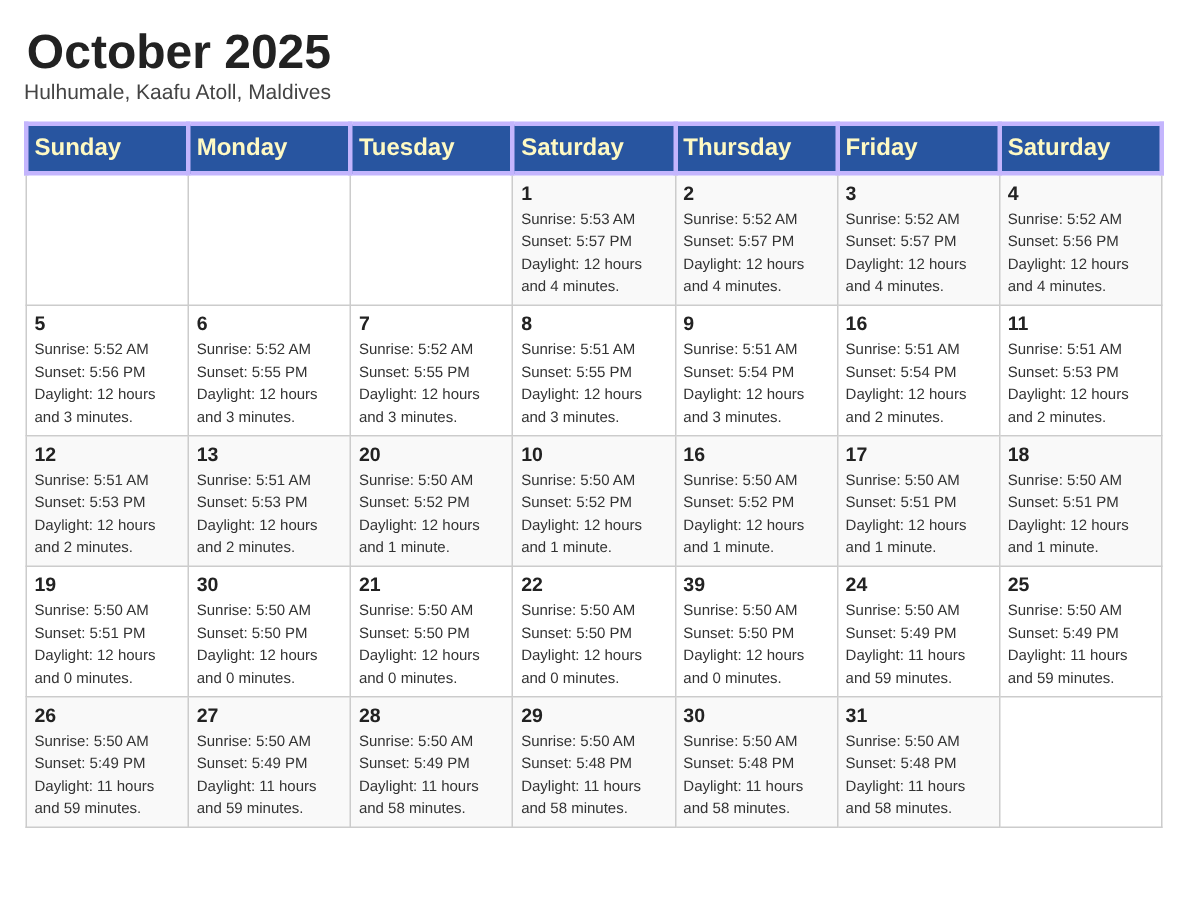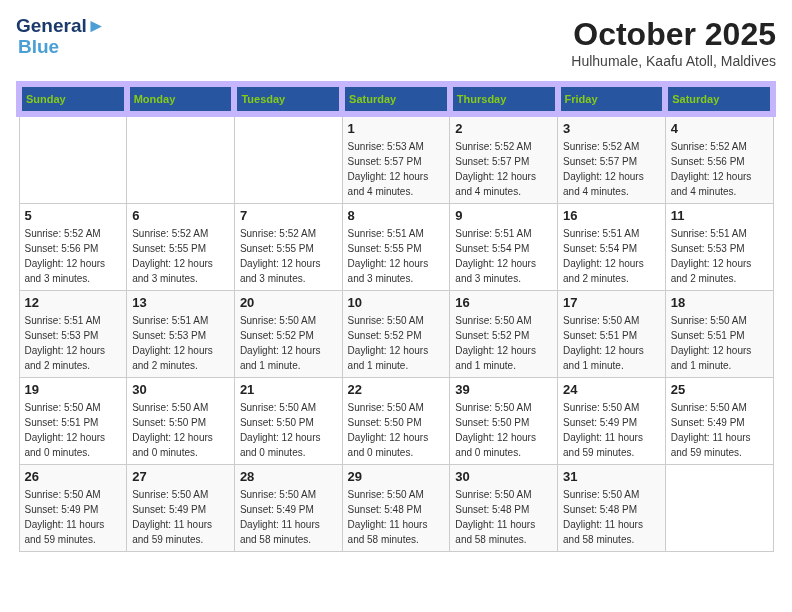--- a/index.html
+++ b/index.html
@@ -32,26 +32,26 @@
       font-size: 14px;
       color: #444;
     }
     table {
       width: 100%;
       border-collapse: collapse;
       font-size: 10.5px;
     }
     thead tr th {
       background-color: #2855a0;
-      color: #84cc16;
+      color: #fef9c3;
       padding: 6px 4px;
       text-align: left;
-      font-size: 11px;
+      font-size: 16px;
       font-weight: bold;
-      border: 6px solid #c4b5fd;
+      border: 3px solid #c4b5fd;
     }
     tbody tr td {
       border: 1px solid #ccc;
       padding: 4px 5px;
       vertical-align: top;
       width: 108px;
       min-height: 80px;
       background: #fff;
     }
     tbody tr:nth-child(odd) td {
@@ -70,30 +70,20 @@
       line-height: 1.5;
     }
     .empty-cell {
       background: #fff !important;
     }
   </style>
 </head>
 <body>
 
 <div class="header">
-  <div class="logo">
-    <div>
-      <div style="display:flex;align-items:center;">
-        <div style="font-size:19px;font-weight:bold;color:#1a3a6b;line-height:1.1;">
-          General<span style="color:#4a9fd4;">►</span>
-        </div>
-      </div>
-      <div style="font-size:19px;font-weight:bold;color:#4a9fd4;line-height:1.1;margin-left:2px;">Blue</div>
-    </div>
-  </div>
   <div class="title-block">
     <div class="month-title">October 2025</div>
     <div class="location">Hulhumale, Kaafu Atoll, Maldives</div>
   </div>
 </div>
 
 <table>
   <thead>
     <tr id="header-row">
         <th>Sunday</th>

